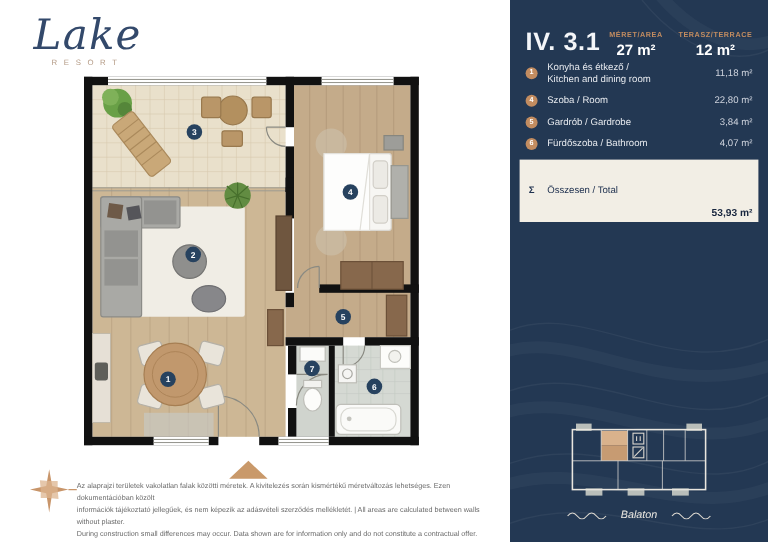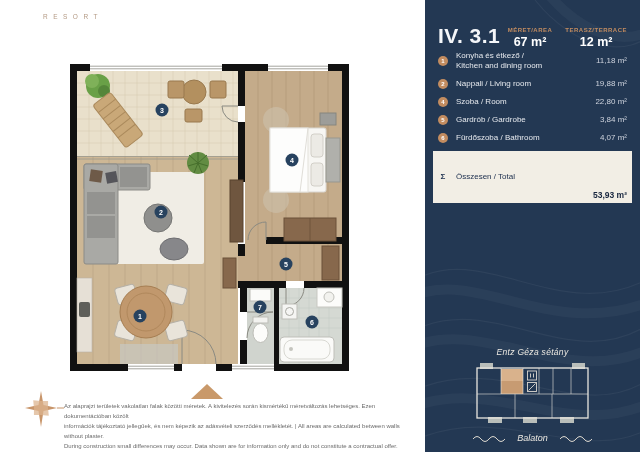--- a/index.html
+++ b/index.html
@@ -36,20 +36,21 @@
   .row.total .ar{color:#16243d;font-weight:bold;font-size:8.5px;margin-top:36px;}
   .site-map{position:absolute;left:0;right:0;top:347px;text-align:center;}
   .street{font-style:italic;font-size:8.5px;letter-spacing:.3px;color:#ece9e2;}
   .lake-row{display:flex;align-items:center;justify-content:center;gap:11px;margin-top:5px;color:#ece9e2;}
   .lake{font-style:italic;font-size:9px;}
 </style>
 </head>
 <body>
 
 <div class="logo">
+  <div class="script">Lake</div>
   <div class="sub">RESORT</div>
 </div>
 
 <div class="planwrap">
 <svg width="288" height="316" viewBox="0 0 288 316">
 
   <rect x="7" y="11" width="161" height="85" fill="#e9e0cb"></rect>
   <g stroke="#d6c9ae" stroke-width="0.5">
     <path d="M19 11V96M31 11V96M43 11V96M55 11V96M67 11V96M79 11V96M91 11V96M103 11V96M115 11V96M127 11V96M139 11V96M151 11V96M163 11V96"></path>
     <path d="M7 23H168M7 35H168M7 47H168M7 59H168M7 71H168M7 83H168"></path>
@@ -260,43 +261,38 @@
       <path d="M-10 390 C 80 350, 160 430, 230 375"></path>
       <path d="M-10 440 C 80 400, 160 470, 230 425"></path>
       <path d="M110 0 C 150 50, 205 60, 230 30"></path>
     </g>
   </svg>
 
   <div class="unit-id">IV. 3.1</div>
   <div class="stats">
     <div class="stat">
       <div class="lbl">MÉRET/AREA</div>
-      <div class="val">67 m²</div>
+      <div class="val">27 m²</div>
     </div>
     <div class="stat">
       <div class="lbl">TERASZ/TERRACE</div>
       <div class="val">12 m²</div>
     </div>
   </div>
 
   <div class="room-list">
     <div class="row">
       <div class="dot">1</div>
       <div class="nm">
         <div>Konyha és étkező /</div>
         <div>Kitchen and dining room</div>
       </div>
       <div class="ar">11,18 m²</div>
     </div>
     <div class="row">
-      <div class="dot">2</div>
-      <div class="nm">Nappali / Living room</div>
-      <div class="ar">19,88 m²</div>
-    </div>
-    <div class="row">
       <div class="dot">4</div>
       <div class="nm">Szoba / Room</div>
       <div class="ar">22,80 m²</div>
     </div>
     <div class="row">
       <div class="dot">5</div>
       <div class="nm">Gardrób / Gardrobe</div>
       <div class="ar">3,84 m²</div>
     </div>
     <div class="row">
@@ -305,21 +301,20 @@
       <div class="ar">4,07 m²</div>
     </div>
     <div class="row total">
       <div class="sign">Σ</div>
       <div class="nm">Összesen / Total</div>
       <div class="ar">53,93 m²</div>
     </div>
   </div>
 
   <div class="site-map">
-    <div class="street">Entz Géza sétány</div>
     <svg width="116" height="62" viewBox="0 0 116 62" style="margin-top:5px">
 
       <g fill="#b9beba">
         <rect x="5" y="1" width="13" height="6"></rect>
         <rect x="97" y="1" width="13" height="6"></rect>
         <rect x="13" y="55" width="14" height="6"></rect>
         <rect x="48" y="55" width="14" height="6"></rect>
         <rect x="85" y="55" width="14" height="6"></rect>
       </g>
 

